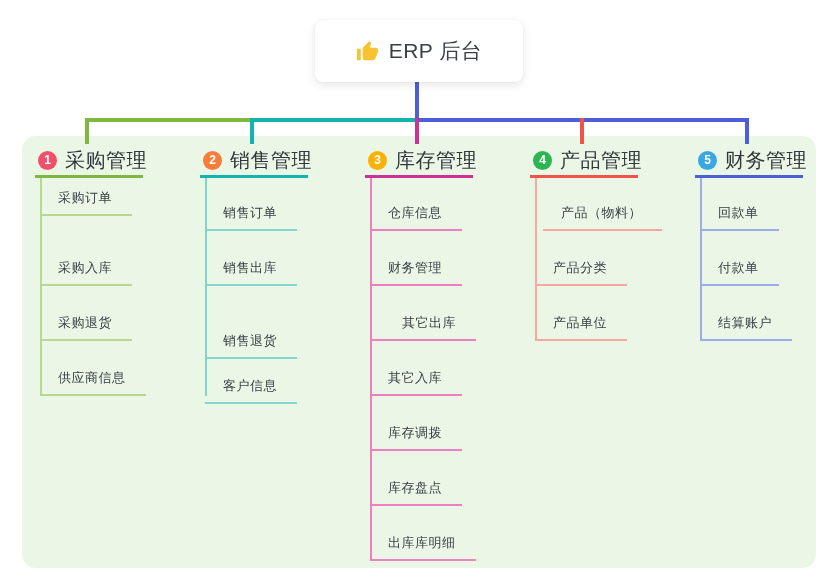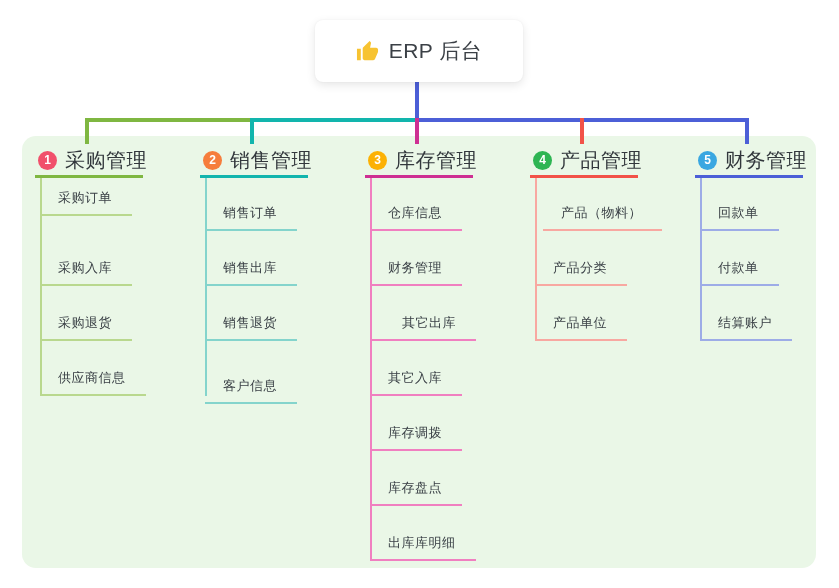--- a/index.html
+++ b/index.html
@@ -63,21 +63,21 @@
         <div class="child" style="left: 40px; top: 369px; border-bottom-color: rgb(185, 216, 142);">供应商信息</div>
       </div>
       <div class="branch">
     <div class="branch-title" style="left: 200px; width: 108px; border-bottom-color: rgb(18, 181, 173);">
       <span class="badge" style="background: rgb(246, 125, 60);">2</span>
       <span class="branch-label">销售管理</span>
     </div>
     <div class="vline" style="left: 205px; height: 218px; background: rgb(132, 212, 204);"></div>
   <div class="child" style="left: 205px; top: 204px; border-bottom-color: rgb(132, 212, 204);">销售订单</div>
         <div class="child" style="left: 205px; top: 259px; border-bottom-color: rgb(132, 212, 204);">销售出库</div>
-        <div class="child" style="left: 205px; top: 314px; border-bottom-color: rgb(132, 212, 204);">销售退货</div>
+        <div class="child" style="left: 205px; top: 332px; border-bottom-color: rgb(132, 212, 204);">销售退货</div>
         <div class="child" style="left: 205px; top: 377px; border-bottom-color: rgb(132, 212, 204);">客户信息</div>
       </div>
       <div class="branch">
     <div class="branch-title" style="left: 365px; width: 108px; border-bottom-color: rgb(206, 48, 147);">
       <span class="badge" style="background: rgb(252, 177, 4);">3</span>
       <span class="branch-label">库存管理</span>
     </div>
     <div class="vline" style="left: 370px; height: 383px; background: rgb(240, 127, 192);"></div>
   <div class="child" style="left: 370px; top: 204px; border-bottom-color: rgb(240, 127, 192);">仓库信息</div>
         <div class="child" style="left: 370px; top: 259px; border-bottom-color: rgb(240, 127, 192);">财务管理</div>

